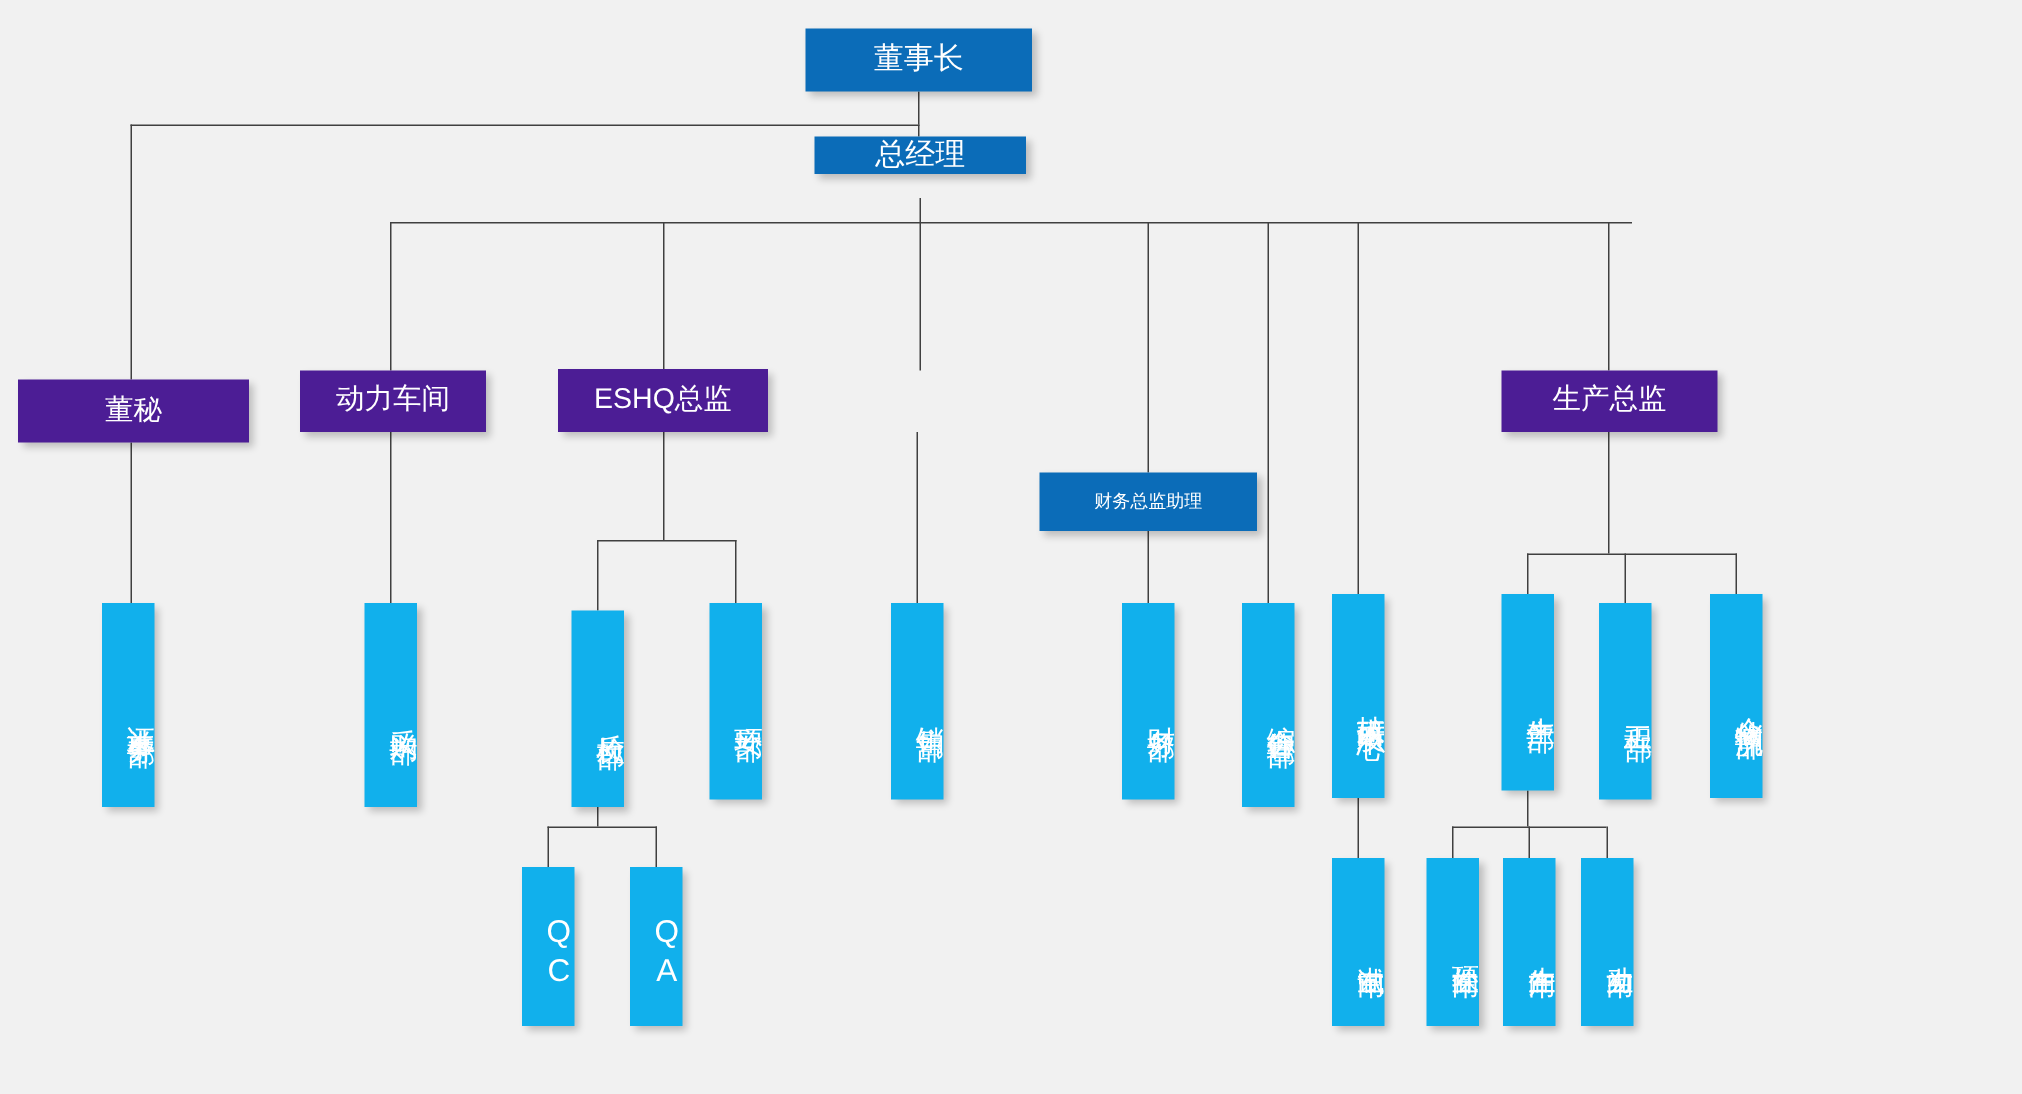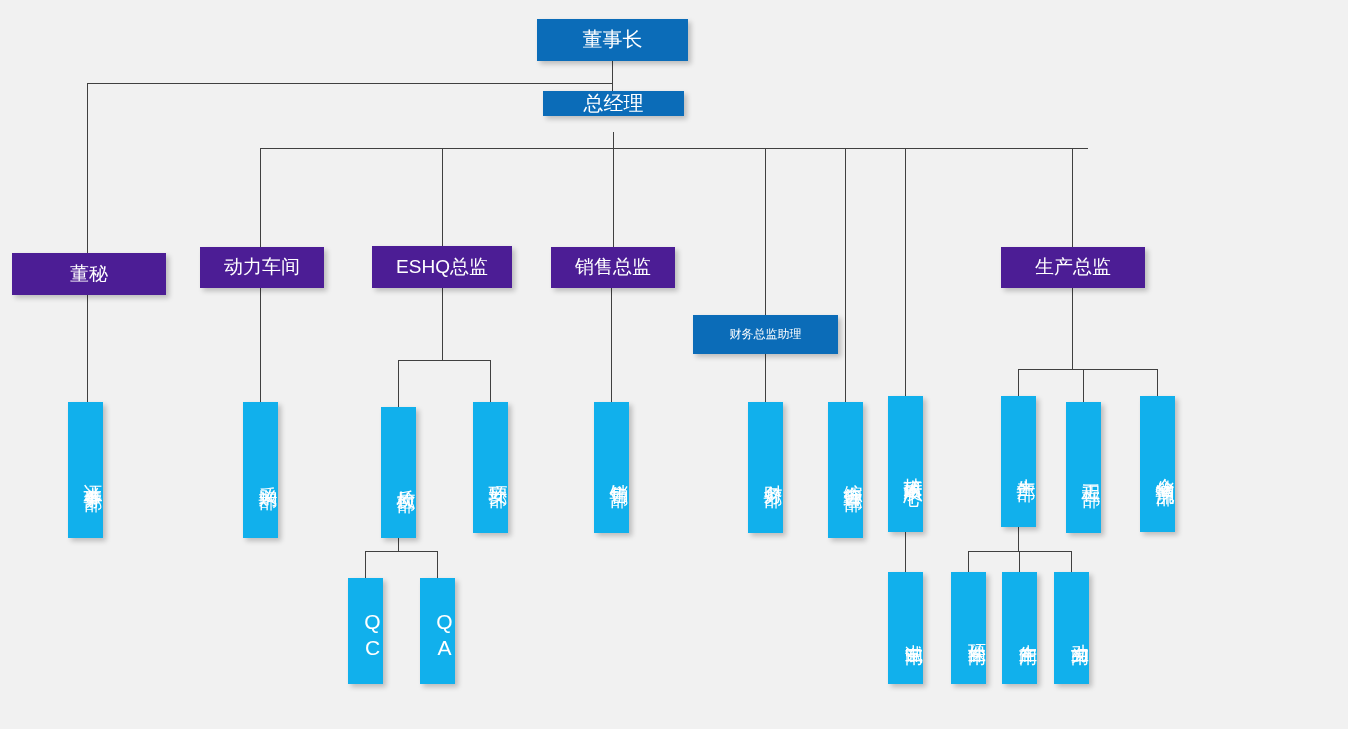--- a/index.html
+++ b/index.html
@@ -157,23 +157,20 @@
   </div>
 
   <div class="node lvl-dir" style="left:200px; top:247px; width:124px; height:41px;">
     <span>动力车间</span>
   </div>
 
   <div class="node lvl-dir" style="left:372px; top:246px; width:140px; height:42px;">
     <span>ESHQ总监</span>
   </div>
 
-  <div class="node lvl-dir" style="left:551px; top:247px; width:124px; height:41px;">
-    <span>销售总监</span>
-  </div>
 
   <div class="node lvl-assist" style="left:693px; top:315px; width:145px; height:39px;">
     <span>财务总监助理</span>
   </div>
 
   <div class="node lvl-dir" style="left:1001px; top:247px; width:144px; height:41px;">
     <span>生产总监</span>
   </div>
 
   <div class="node lvl-dept" style="left:68px; top:402px; width:35px; height:136px;">

